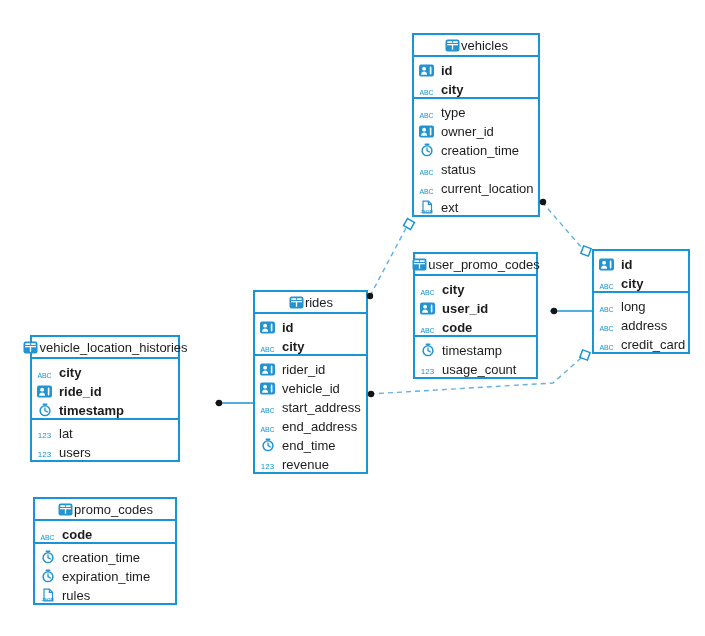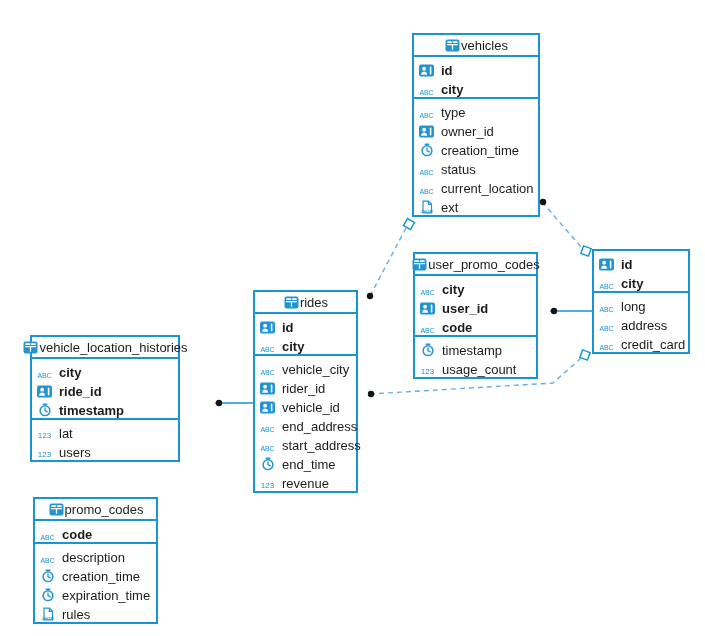--- a/index.html
+++ b/index.html
@@ -210,21 +210,21 @@
           <span class="cname">address</span>
         </div>
         <div class="row">
           <span class="ic">
             <span class="tchip">ABC</span>
           </span>
           <span class="cname">credit_card</span>
         </div>
       </div>
     </div>
-    <div class="tbl" style="left: 253px; top: 290px; width: 105px;">
+    <div class="tbl" style="left: 253px; top: 290px; width: 115px;">
       <div class="hd">
         <span class="ic">
           <svg width="15" height="13" viewBox="0 0 15 13">
             <rect x="0.5" y="0.5" width="14" height="12" rx="2.2" fill="#2394d2"></rect>
             <path d="M3 3.1h3.4M8.6 3.1H12" stroke="#fff" stroke-width="1.7" stroke-linecap="round"></path>
             <path d="M2 5.6h11M7.5 5.6v5.2" stroke="#fff" stroke-width="1.3"></path>
           </svg>
         </span>
         <span>rides</span>
       </div>
@@ -243,26 +243,20 @@
         <div class="row pk">
           <span class="ic">
             <span class="tchip">ABC</span>
           </span>
           <span class="cname">city</span>
         </div>
       </div>
       <div class="sec">
         <div class="row">
           <span class="ic">
-            <span class="tchip">ABC</span>
-          </span>
-          <span class="cname">vehicle_city</span>
-        </div>
-        <div class="row">
-          <span class="ic">
             <svg width="15" height="13" viewBox="0 0 15 13">
               <rect x="0" y="0.5" width="15" height="12" rx="2" fill="#2394d2"></rect>
               <circle cx="5.1" cy="4.7" r="1.9" fill="#fff"></circle>
               <path d="M2.1 10.7c0-2.3 1.5-3.3 3-3.3s3 1 3 3.3z" fill="#fff"></path>
               <path d="M11.6 3.4v6.3" stroke="#fff" stroke-width="1.6" stroke-linecap="round"></path>
             </svg>
           </span>
           <span class="cname">rider_id</span>
         </div>
         <div class="row">
@@ -273,27 +267,27 @@
               <path d="M2.1 10.7c0-2.3 1.5-3.3 3-3.3s3 1 3 3.3z" fill="#fff"></path>
               <path d="M11.6 3.4v6.3" stroke="#fff" stroke-width="1.6" stroke-linecap="round"></path>
             </svg>
           </span>
           <span class="cname">vehicle_id</span>
         </div>
         <div class="row">
           <span class="ic">
             <span class="tchip">ABC</span>
           </span>
+          <span class="cname">start_address</span>
+        </div>
+        <div class="row">
+          <span class="ic">
+            <span class="tchip">ABC</span>
+          </span>
           <span class="cname">end_address</span>
-        </div>
-        <div class="row">
-          <span class="ic">
-            <span class="tchip">ABC</span>
-          </span>
-          <span class="cname">start_address</span>
         </div>
         <div class="row">
           <span class="ic">
             <svg width="14" height="14" viewBox="0 0 14 14">
               <circle cx="7" cy="7.7" r="4.9" fill="none" stroke="#2394d2" stroke-width="1.5"></circle>
               <path d="M7 7.7V5M7 7.7l2.3 1.2" stroke="#2394d2" stroke-width="1.3" stroke-linecap="round"></path>
               <path d="M5.3 1.2h3.4" stroke="#2394d2" stroke-width="1.6" stroke-linecap="round"></path>
             </svg>
           </span>
           <span class="cname">end_time</span>
@@ -354,21 +348,21 @@
           <span class="cname">lat</span>
         </div>
         <div class="row">
           <span class="ic">
             <span class="tchip n">123</span>
           </span>
           <span class="cname">users</span>
         </div>
       </div>
     </div>
-    <div class="tbl" style="left: 33px; top: 497px; width: 125px;">
+    <div class="tbl" style="left: 33px; top: 497px; width: 144px;">
       <div class="hd">
         <span class="ic">
           <svg width="15" height="13" viewBox="0 0 15 13">
             <rect x="0.5" y="0.5" width="14" height="12" rx="2.2" fill="#2394d2"></rect>
             <path d="M3 3.1h3.4M8.6 3.1H12" stroke="#fff" stroke-width="1.7" stroke-linecap="round"></path>
             <path d="M2 5.6h11M7.5 5.6v5.2" stroke="#fff" stroke-width="1.3"></path>
           </svg>
         </span>
         <span>promo_codes</span>
       </div>
@@ -376,26 +370,20 @@
         <div class="row pk">
           <span class="ic">
             <span class="tchip">ABC</span>
           </span>
           <span class="cname">code</span>
         </div>
       </div>
       <div class="sec">
         <div class="row">
           <span class="ic">
-            <span class="tchip">ABC</span>
-          </span>
-          <span class="cname">description</span>
-        </div>
-        <div class="row">
-          <span class="ic">
             <svg width="14" height="14" viewBox="0 0 14 14">
               <circle cx="7" cy="7.7" r="4.9" fill="none" stroke="#2394d2" stroke-width="1.5"></circle>
               <path d="M7 7.7V5M7 7.7l2.3 1.2" stroke="#2394d2" stroke-width="1.3" stroke-linecap="round"></path>
               <path d="M5.3 1.2h3.4" stroke="#2394d2" stroke-width="1.6" stroke-linecap="round"></path>
             </svg>
           </span>
           <span class="cname">creation_time</span>
         </div>
         <div class="row">
           <span class="ic">

